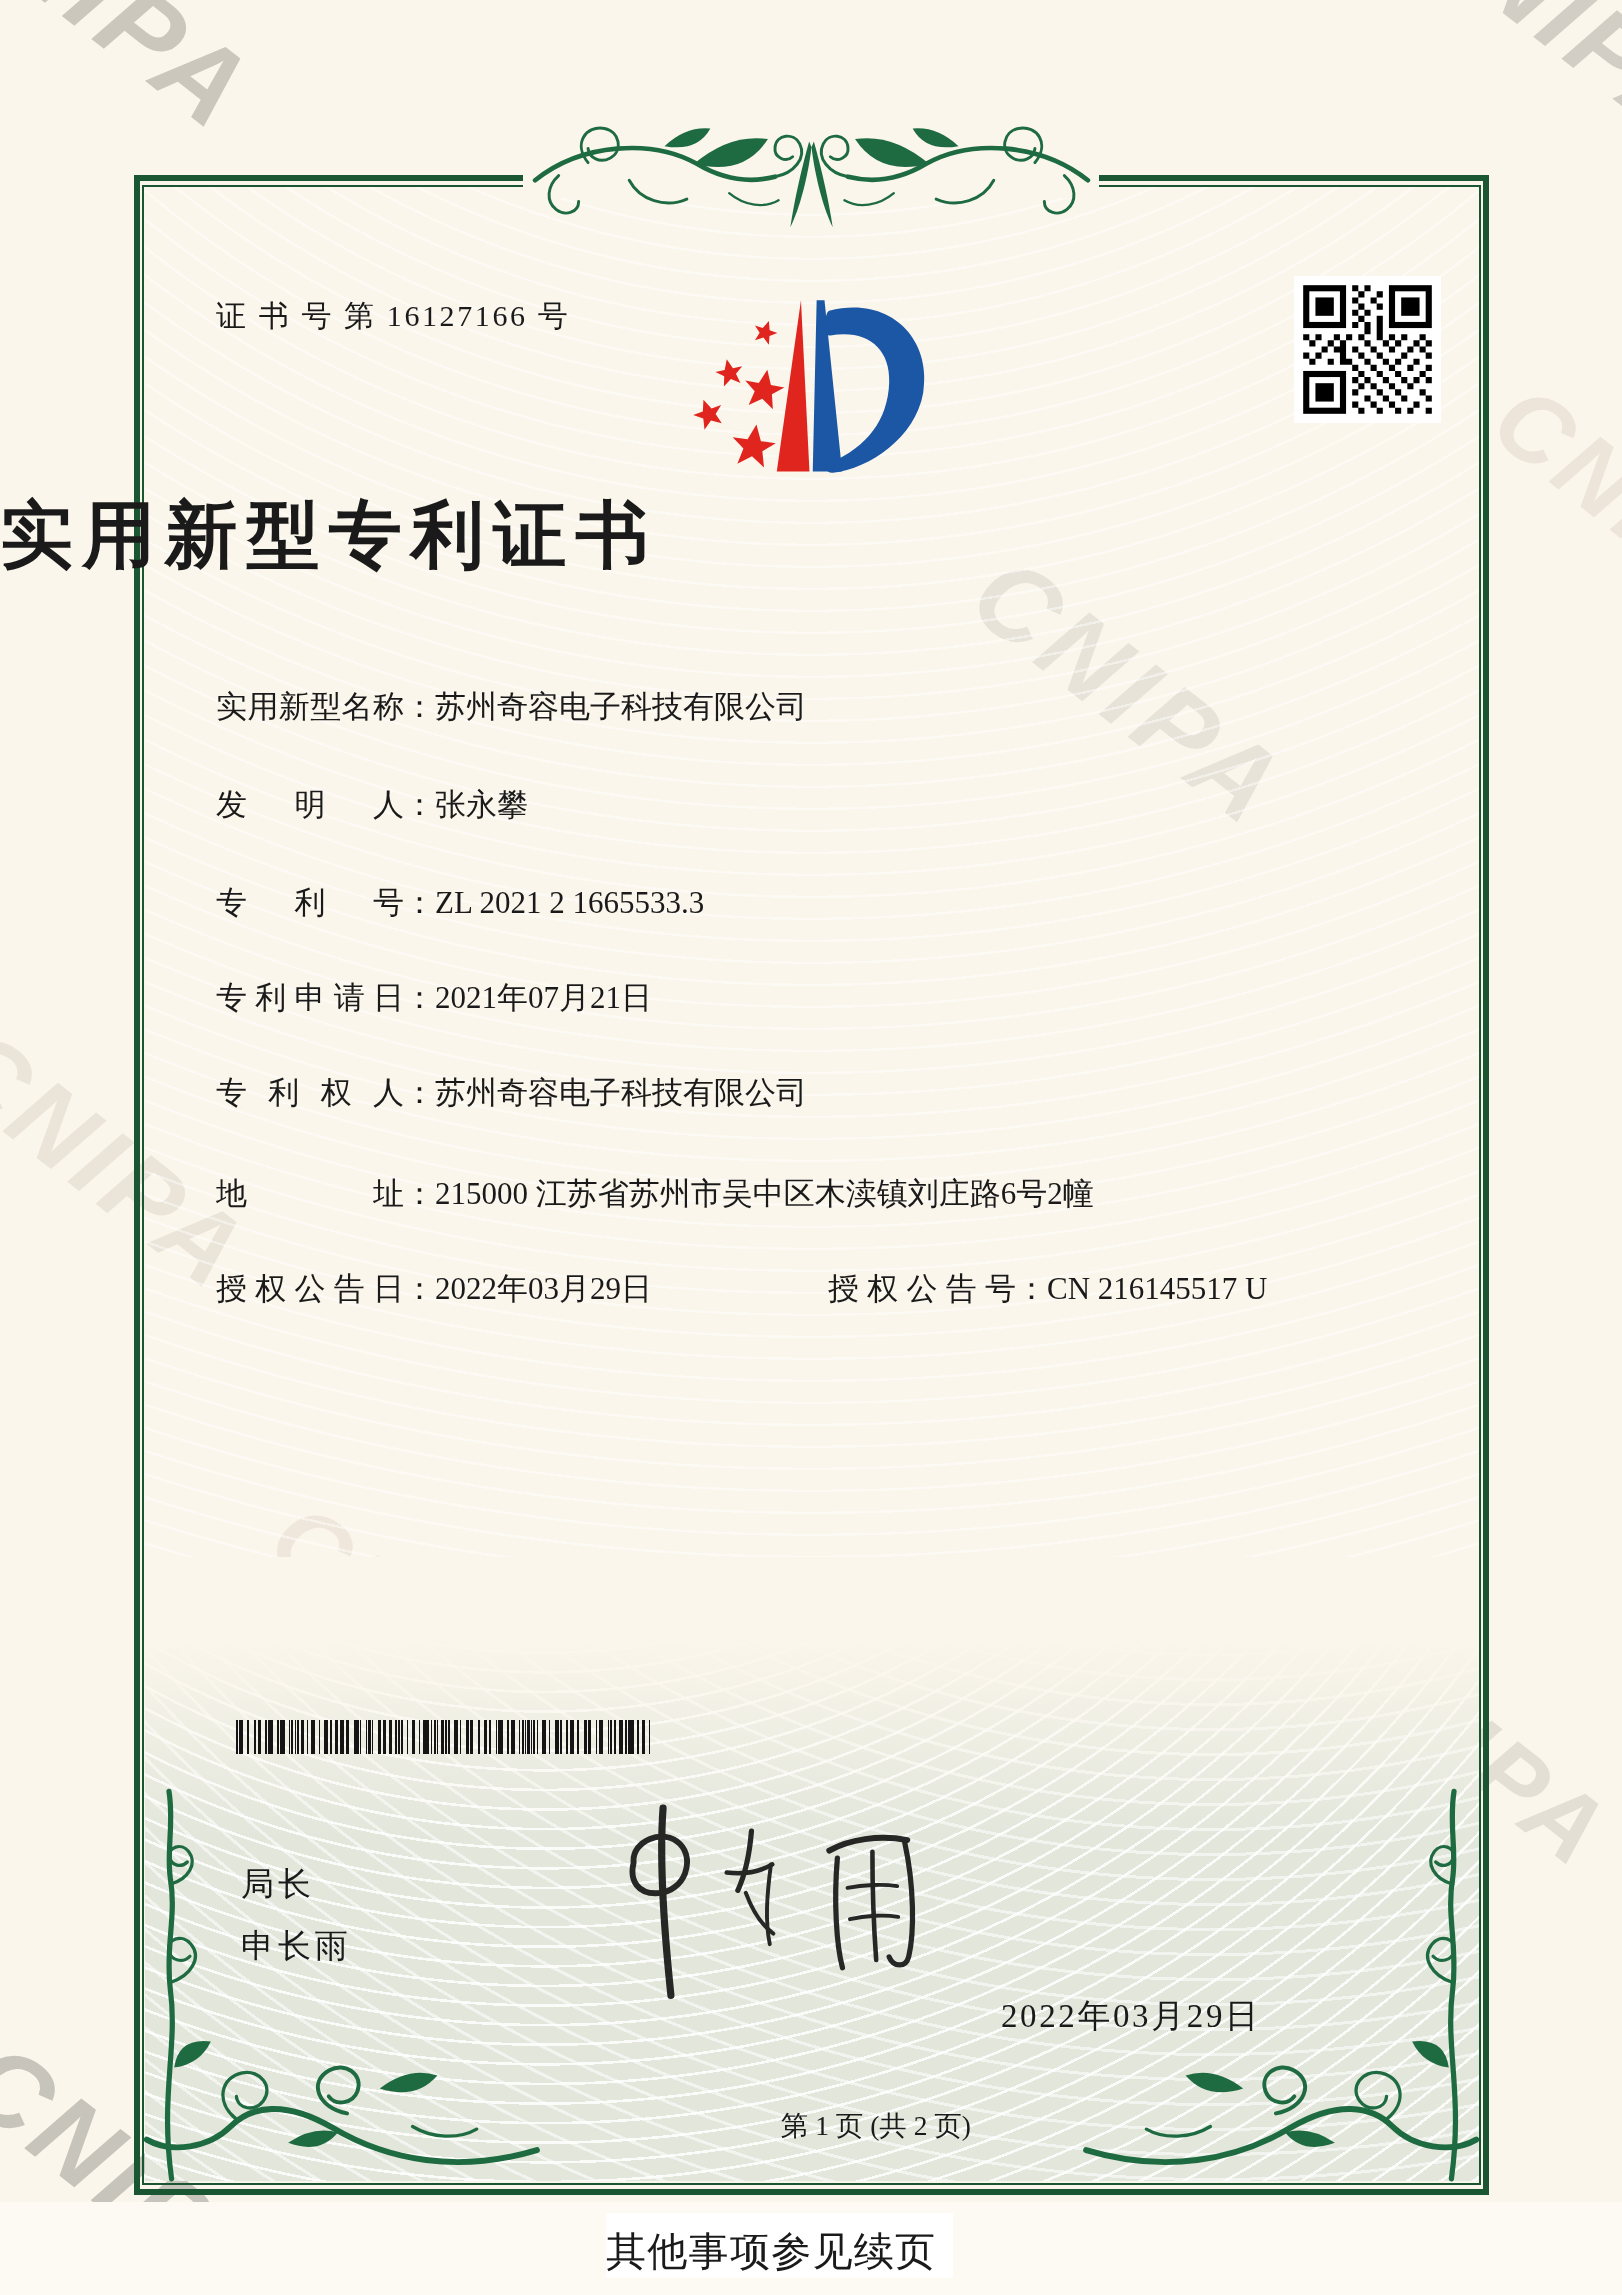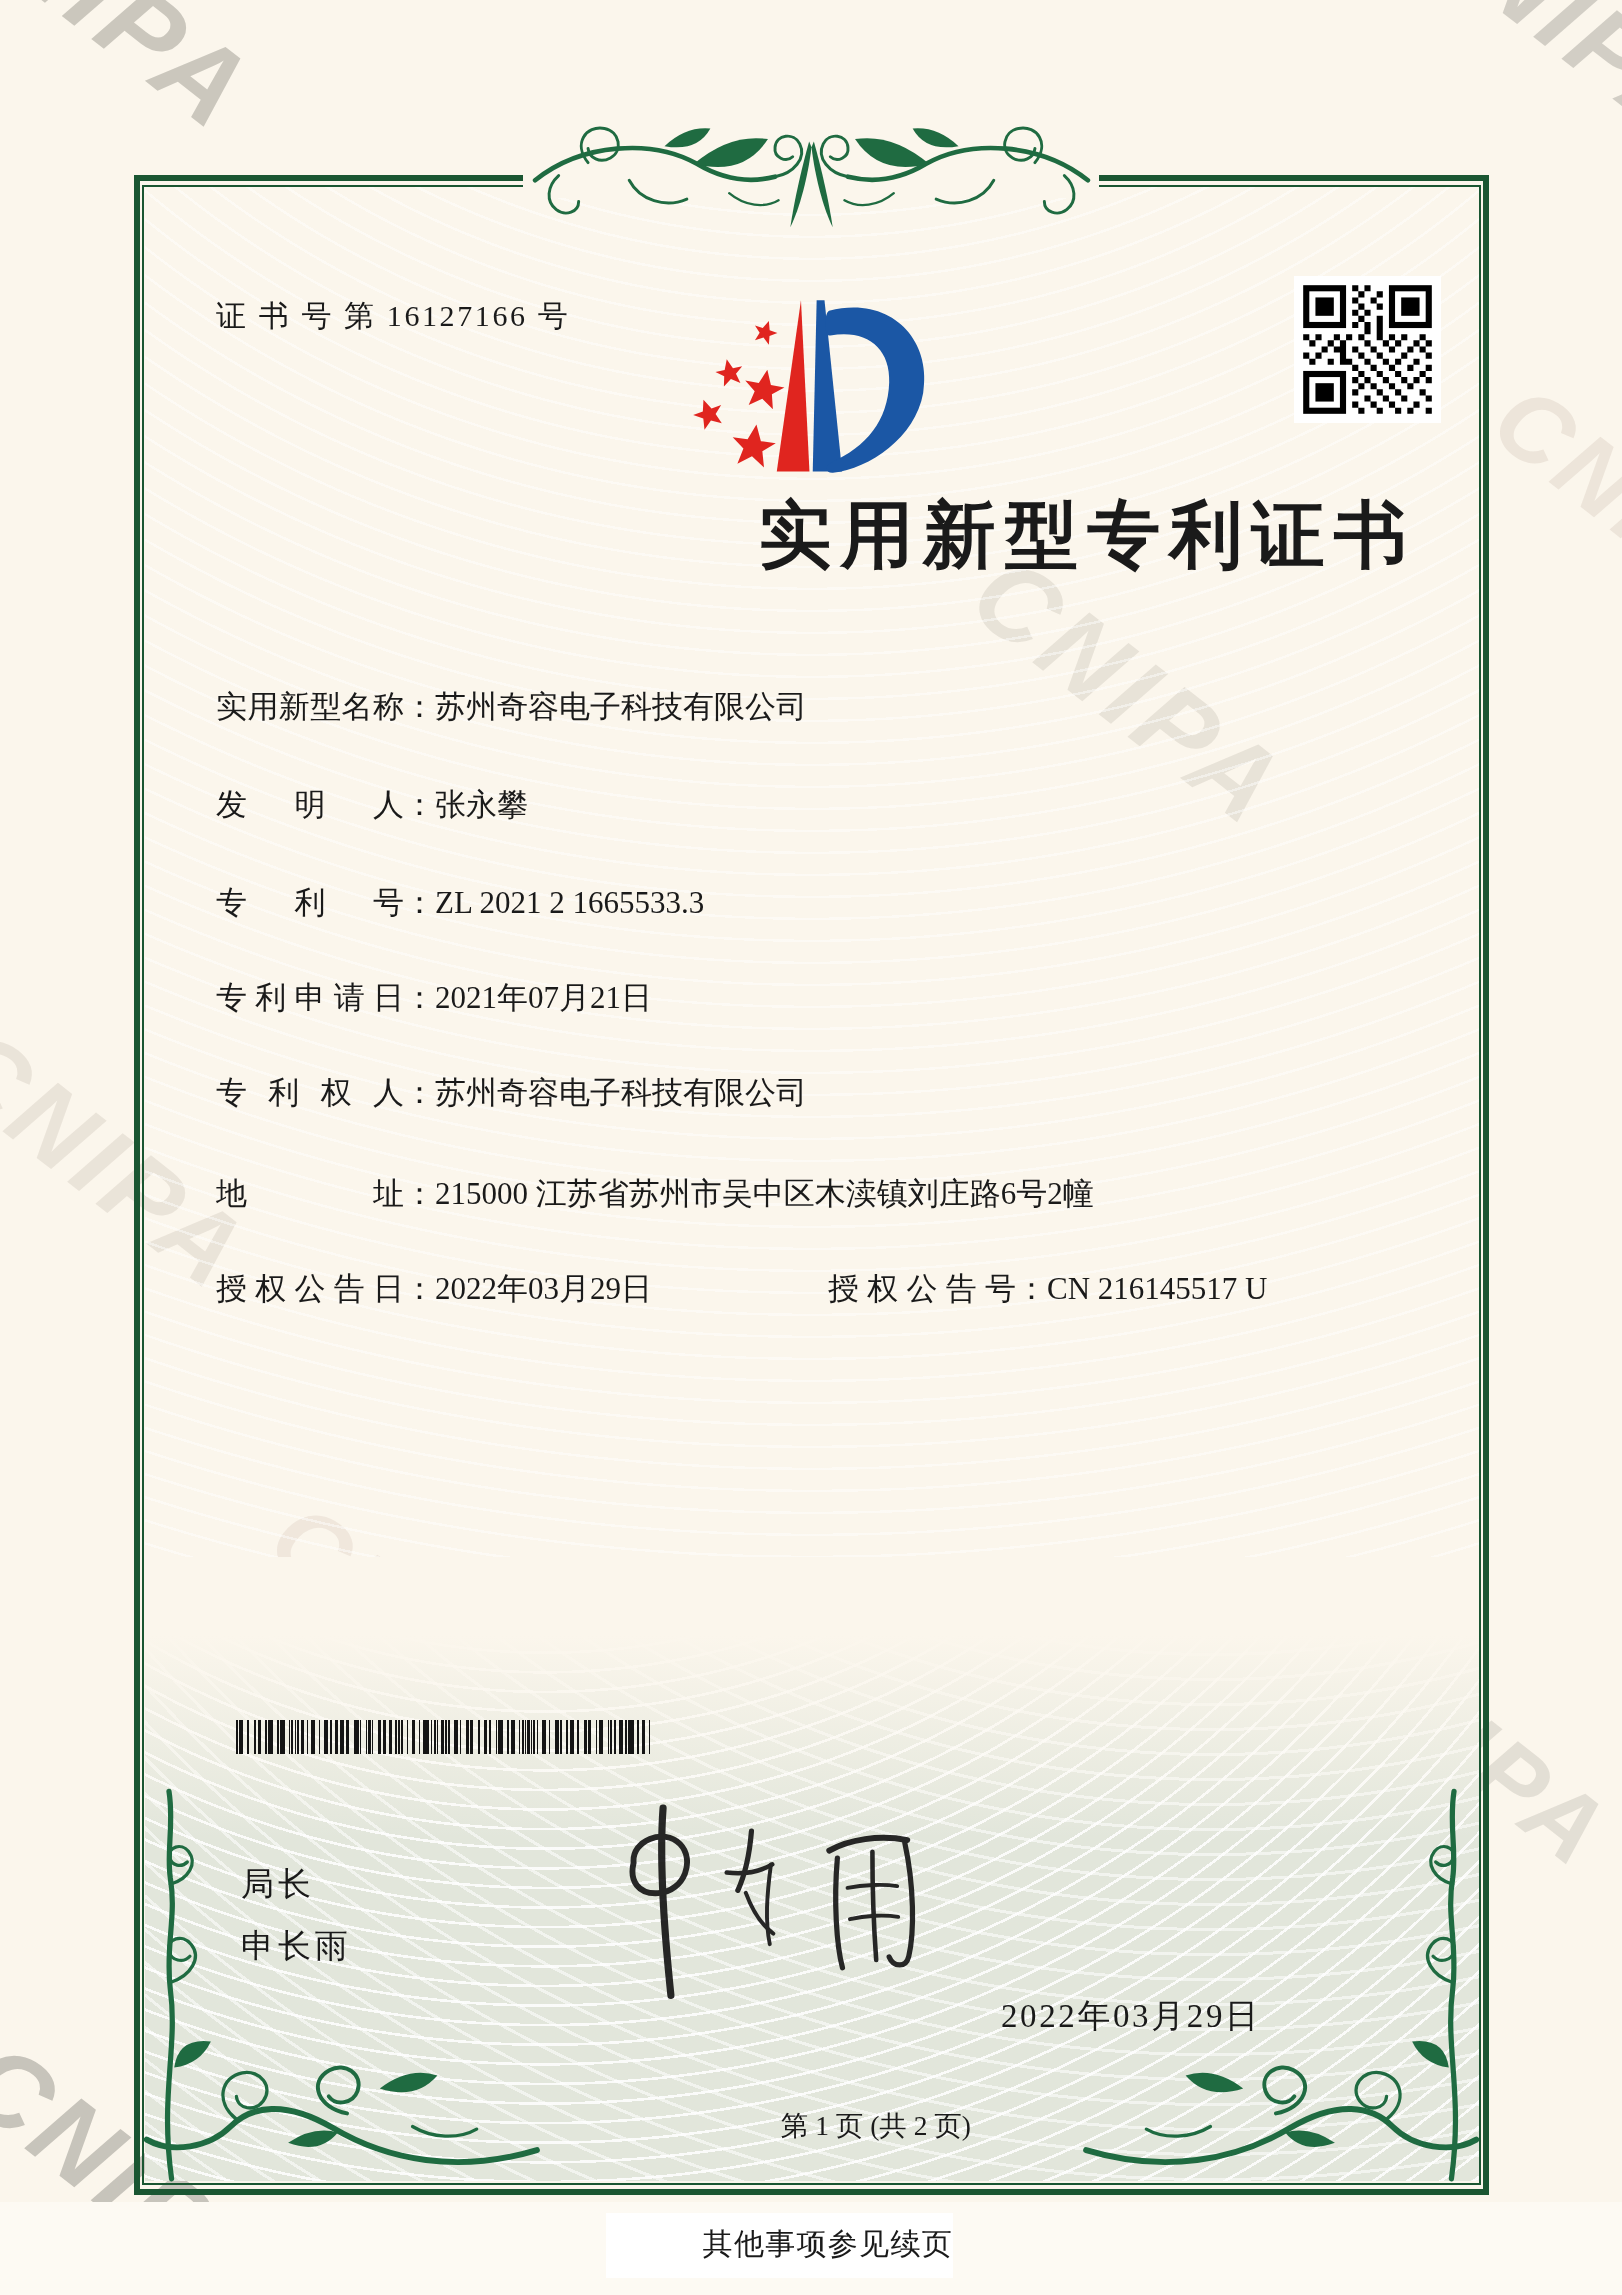--- a/index.html
+++ b/index.html
@@ -27,43 +27,43 @@
         repeating-radial-gradient(circle at 80% -851px, rgba(255,255,255,0) 0 22px, rgba(255,255,255,.55) 22px 25px);}
   .waves-fade{position:absolute;left:145px;top:1557px;width:1334px;height:281px;
       background:linear-gradient(#fbf6ec 0%,#fbf6ec 28%,rgba(251,246,236,0) 100%);}
 
   
   .body-waves{position:absolute;left:145px;top:187px;width:1334px;height:1374px;
       background-image:repeating-radial-gradient(circle at 50% -785px, rgba(255,255,255,0) 0 19.6px, rgba(255,255,255,.45) 19.6px 22px);}
 
   
   .certno{position:absolute;left:216px;top:296px;font-size:30px;letter-spacing:2.6px;text-align:center;}
-  .title{position:absolute;left:0;top:487px;width:1393px;text-align:right;
-      font-size:73px;font-weight:bold;letter-spacing:9.2px;padding-left:23px;}
+  .title{position:absolute;left:0;top:487px;width:1393px;text-align:left;
+      font-size:73px;font-weight:bold;letter-spacing:9.2px;}
   .row{position:absolute;left:216px;font-size:31px;white-space:nowrap;}
   .flabel{display:inline-block;width:188px;text-align:justify;text-align-last:justify;}
   .row2{position:absolute;left:612px;top:0;}
   .paras{position:absolute;left:216px;top:1335px;width:1192px;
       font-size:30px;line-height:47px;text-align:justify;}
   .paras p{margin:0;text-indent:2em;}
 
   .barcode{position:absolute;left:236px;top:1720px;width:416px;height:34px;
       background-image:
         repeating-linear-gradient(90deg,#141414 0 1.3px,transparent 1.3px 5.9px),
         repeating-linear-gradient(90deg,transparent 0 3.3px,#141414 3.3px 5.9px,transparent 5.9px 14.4px),
         repeating-linear-gradient(90deg,#141414 0 2px,transparent 2px 11px);}
 
   .officer{position:absolute;left:241px;font-size:33px;letter-spacing:3.9px;
       font-family:Liberation Mono, monospace;}
   .date{position:absolute;left:1001px;top:1994px;font-size:33px;letter-spacing:2.6px;}
   .pageno{position:absolute;left:578px;top:2108px;width:393px;text-align:right;font-size:27.5px;}
 
   .bottom-band{position:absolute;left:0;top:2202px;width:1623px;height:94px;background:#fdfaf3;}
   .footer-box{position:absolute;left:606px;top:2213px;width:347px;height:65px;background:#ffffff;}
-  .footer-note{position:absolute;left:606px;top:2224px;width:347px;text-align:right;font-size:30px;letter-spacing:1.3px;}
+  .footer-note{position:absolute;left:606px;top:2224px;width:347px;text-align:left;font-size:40px;letter-spacing:1.3px;}
 
   .orn-mask{position:absolute;left:523px;top:168px;width:576px;height:30px;background:#fbf6ec;}
 </style>
 </head>
 <body>
 
 <span class="wm" style="left:-92px;top:-72px;font-size:111px;color:rgba(145,142,134,.45);">CNIPA</span>
 <span class="wm" style="left:1387px;top:-46px;font-size:105px;color:rgba(150,148,140,.4);">CNIPA</span>
 <span class="wm" style="left:1472px;top:452px;font-size:98px;color:rgba(205,188,175,.3);">CNIPA</span>
 <span class="wm" style="left:949px;top:628px;font-size:108px;color:rgba(190,182,168,.3);">CNIPA</span>

